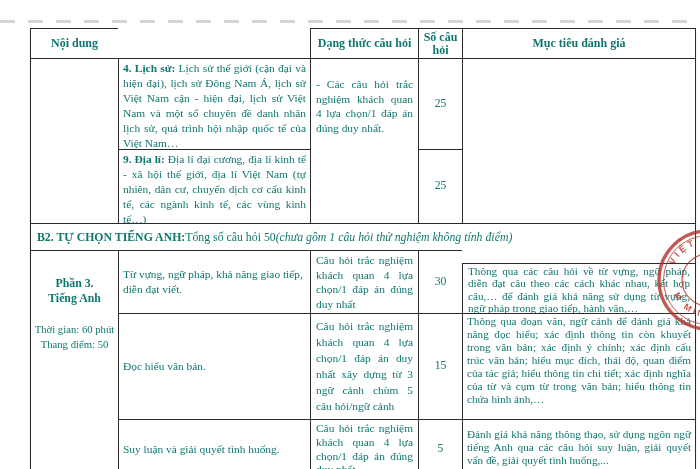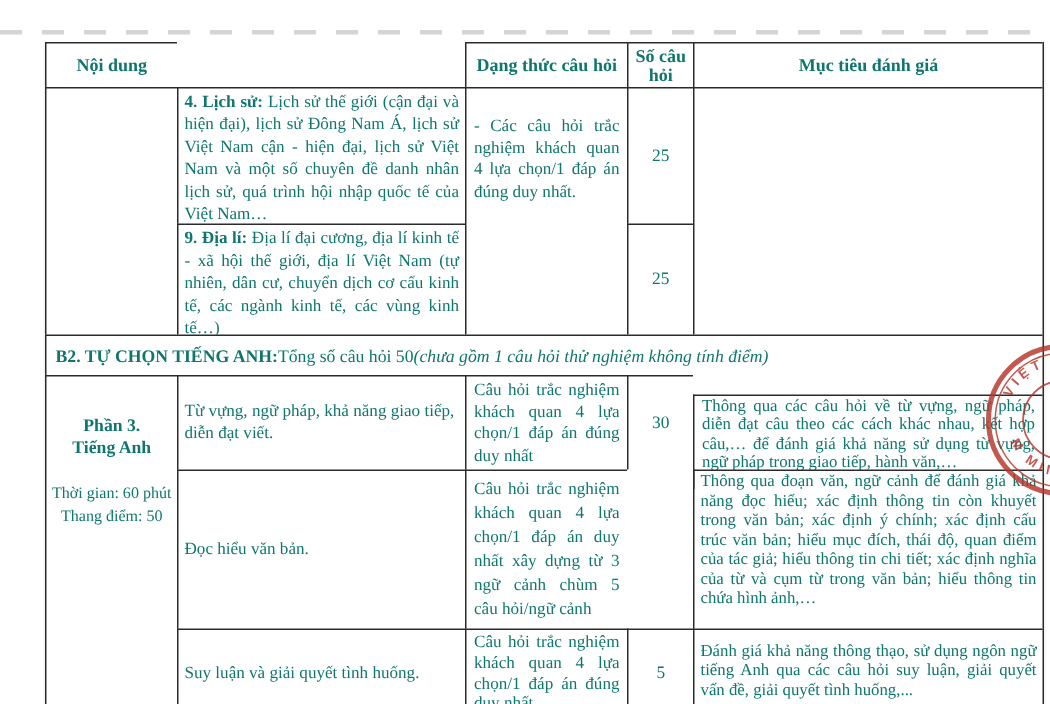--- a/index.html
+++ b/index.html
@@ -88,20 +88,21 @@
         <span>Từ vựng, ngữ pháp, khả năng giao tiếp, diễn đạt viết.</span>
       </div>
     <div class="cell just fmt" style="left:280px;top:222px;width:108px;height:63px;">Câu hỏi trắc nghiệm khách quan 4 lựa chọn/1 đáp án đúng duy nhất</div>
     <div class="cell count" style="left:388px;top:222px;width:44px;height:63px;">30</div>
     <div class="cell just lh124" style="left:432px;top:235px;width:233px;height:63px;padding:1px 5px;">Thông qua các câu hỏi về từ vựng, ngữ pháp, diễn đạt câu theo các cách khác nhau, kết hợp câu,… để đánh giá khả năng sử dụng từ vựng, ngữ pháp trong giao tiếp, hành văn,…</div>
 
     <div class="cell vcenter pad lh15" style="left:88px;top:285px;width:192px;height:106px;">
         <span>Đọc hiểu văn bản.</span>
       </div>
     <div class="cell just lh16" style="left:280px;top:285px;width:108px;height:106px;padding:4px 5px;">Câu hỏi trắc nghiệm khách quan 4 lựa chọn/1 đáp án duy nhất xây dựng từ 3 ngữ cảnh chùm 5 câu hỏi/ngữ cảnh</div>
+    <div class="cell count" style="left:388px;top:285px;width:44px;height:106px;">15</div>
     <div class="cell just lh13" style="left:432px;top:285px;width:233px;height:106px;padding:1px 4px;">Thông qua đoạn văn, ngữ cảnh để đánh giá khả năng đọc hiểu; xác định thông tin còn khuyết trong văn bản; xác định ý chính; xác định cấu trúc văn bản; hiểu mục đích, thái độ, quan điểm của tác giả; hiểu thông tin chi tiết; xác định nghĩa của từ và cụm từ trong văn bản; hiểu thông tin chứa hình ảnh,…</div>
 
     <div class="cell vcenter pad lh15" style="left:88px;top:391px;width:192px;height:59px;">
         <span>Suy luận và giải quyết tình huống.</span>
       </div>
     <div class="cell just lh138" style="left:280px;top:391px;width:108px;height:59px;padding:2px 5px;">Câu hỏi trắc nghiệm khách quan 4 lựa chọn/1 đáp án đúng duy nhất.</div>
     <div class="cell count" style="left:388px;top:391px;width:44px;height:59px;">5</div>
     <div class="cell just lh13" style="left:432px;top:391px;width:233px;height:59px;padding:8px 4px;">Đánh giá khả năng thông thạo, sử dụng ngôn ngữ tiếng Anh qua các câu hỏi suy luận, giải quyết vấn đề, giải quyết tình huống,...</div>
   </div>
 

